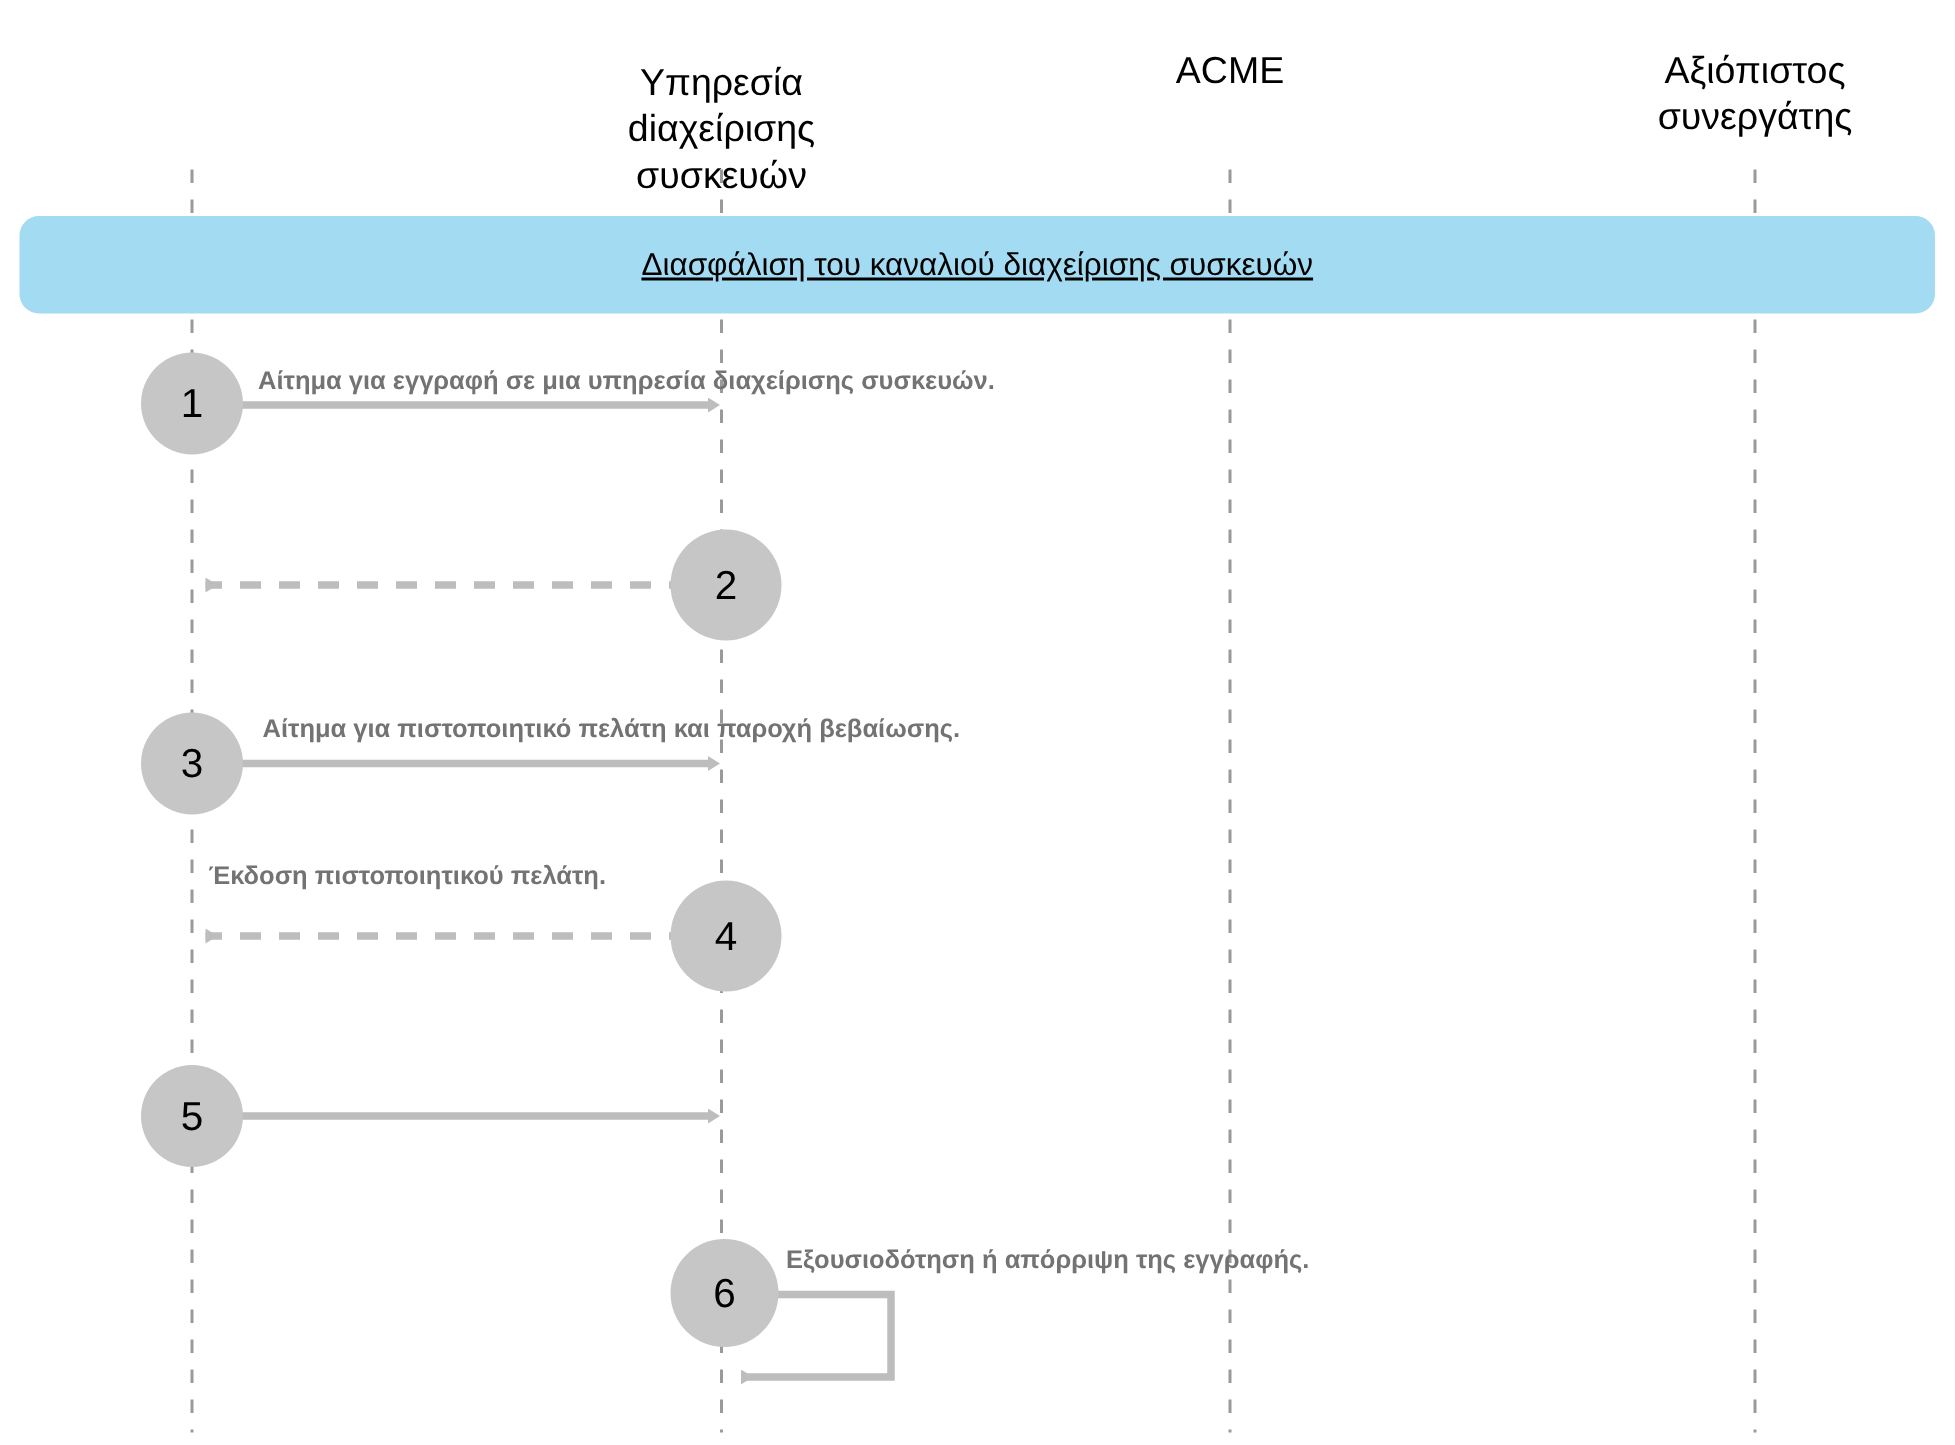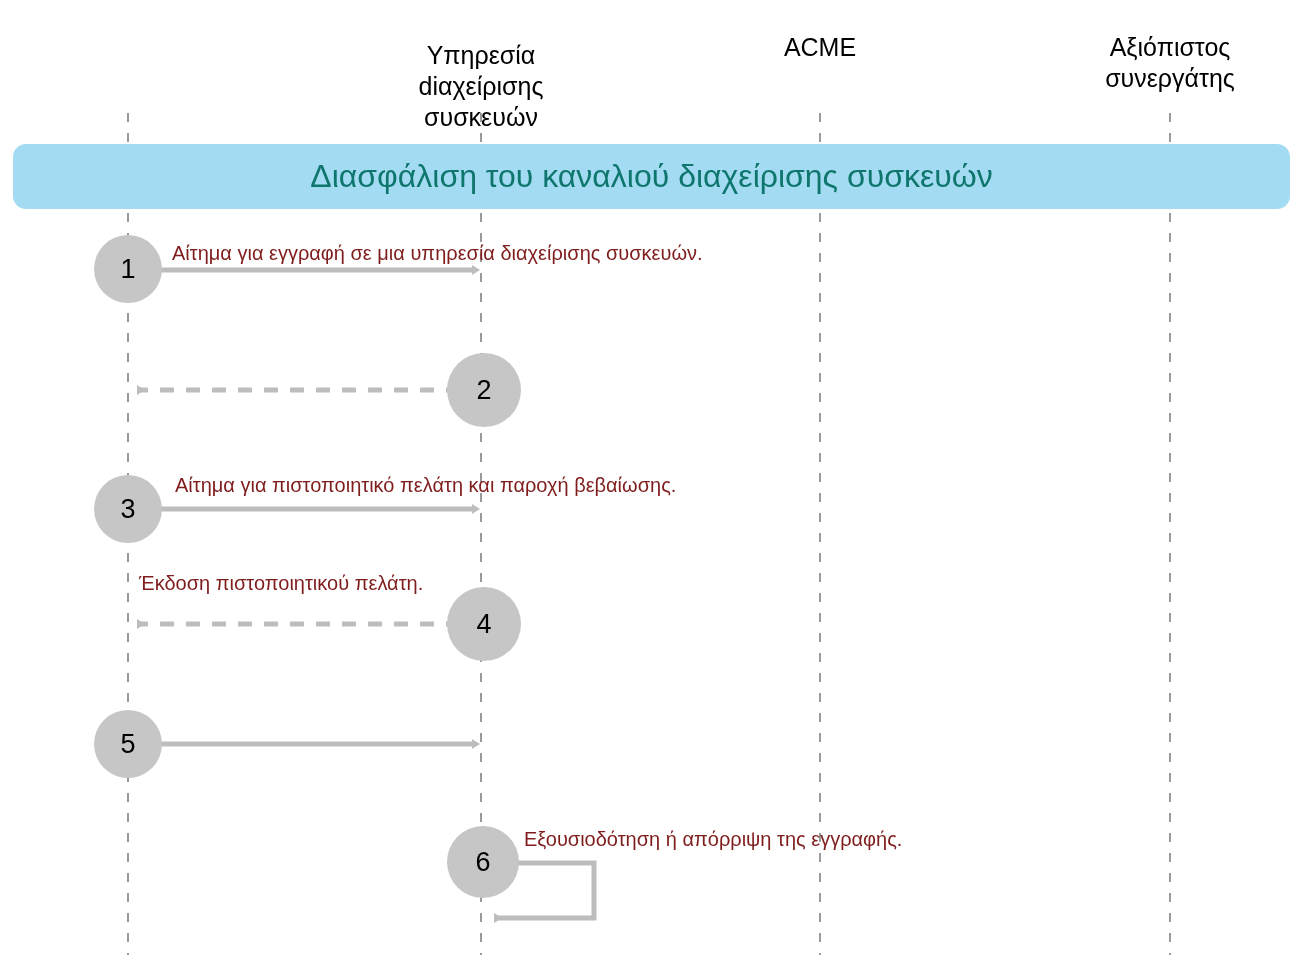--- a/index.html
+++ b/index.html
@@ -40,39 +40,41 @@
     top: 144px;
     width: 1277px;
     height: 65px;
     background: #a3dcf2;
     border-radius: 13px;
     display: flex;
     align-items: center;
     justify-content: center;
   }
   .banner-text {
-    font-size: 32px;
-    color: #0f766e;
+    font-size: 21px;
+    color: #000000;
+    text-decoration: underline;
   }
   .step-num {
     position: absolute;
     display: flex;
     align-items: center;
     justify-content: center;
     border-radius: 50%;
     background: #c6c6c6;
     font-size: 27px;
     color: #000;
   }
   .msg-label {
     position: absolute;
-    font-size: 20px;
+    font-size: 17px;
     line-height: 25px;
-    color: #7f1d1d;
+    color: #737373;
     white-space: pre-line;
+    font-weight: bold;
   }
   .msg-label.center { text-align: center; }
   .msg-label.left { text-align: left; }
 </style>
 </head>
 <body>
 
 <div id="diagram-root">
 
 

